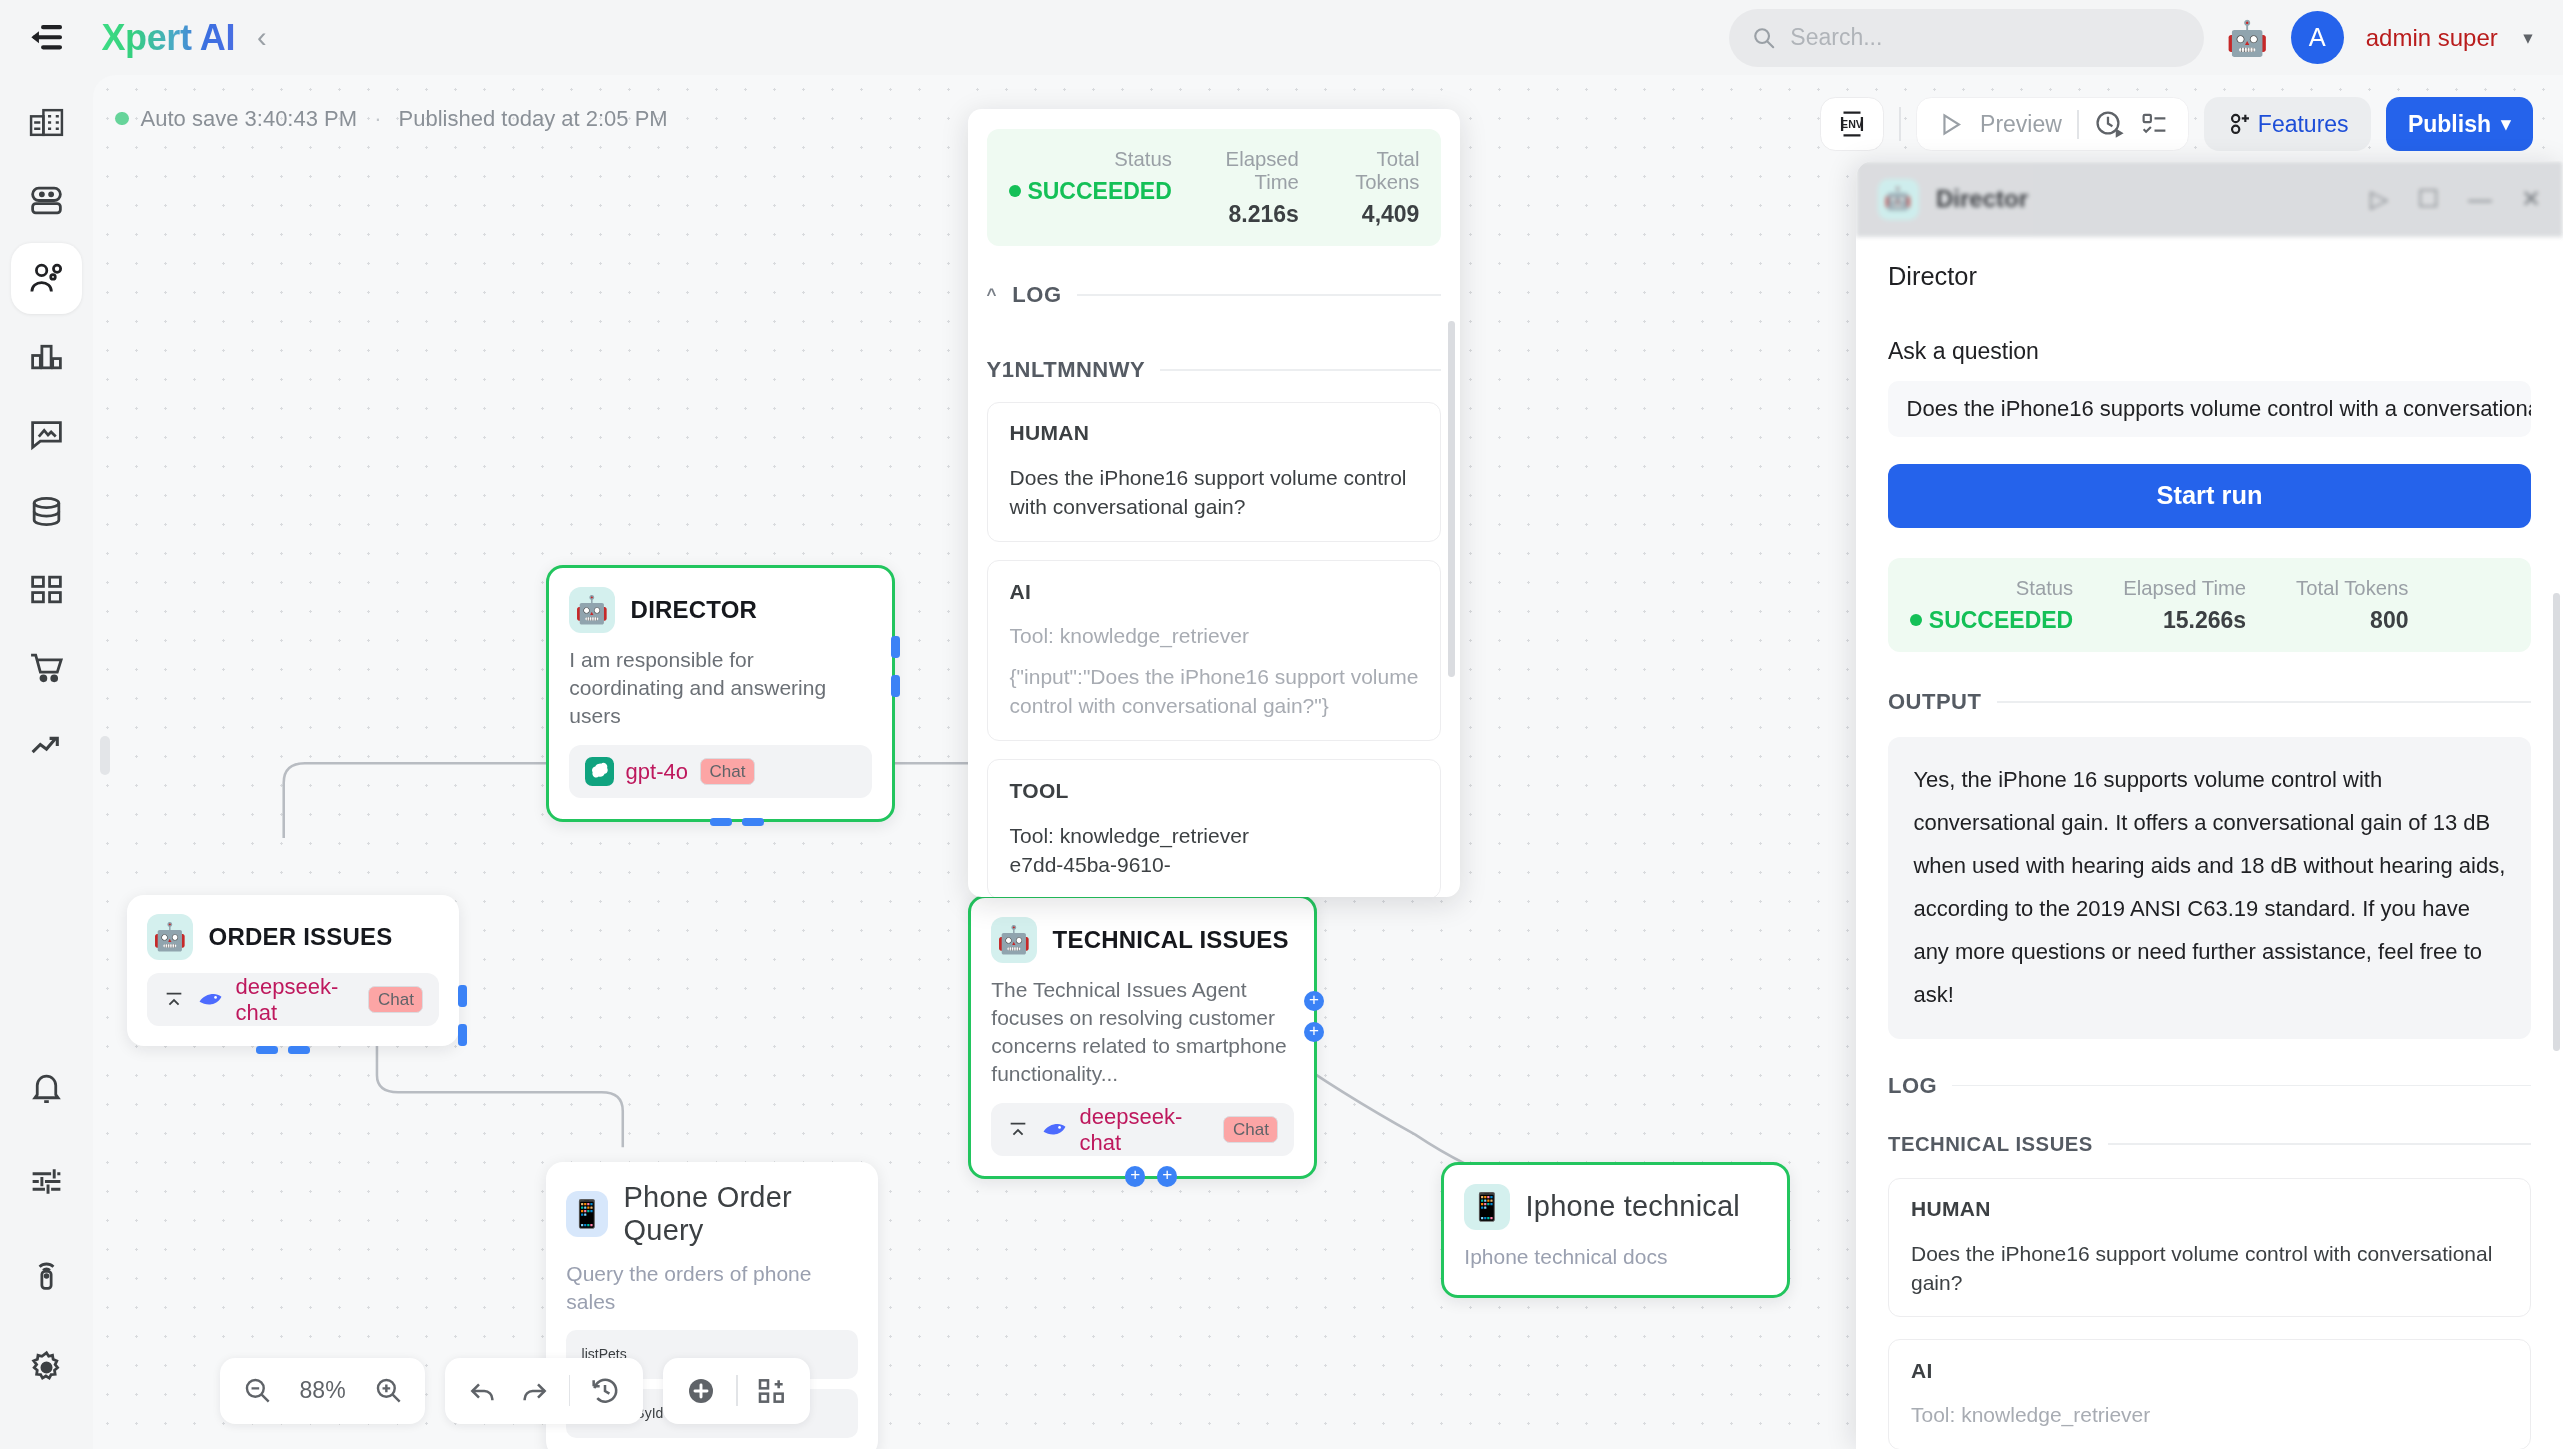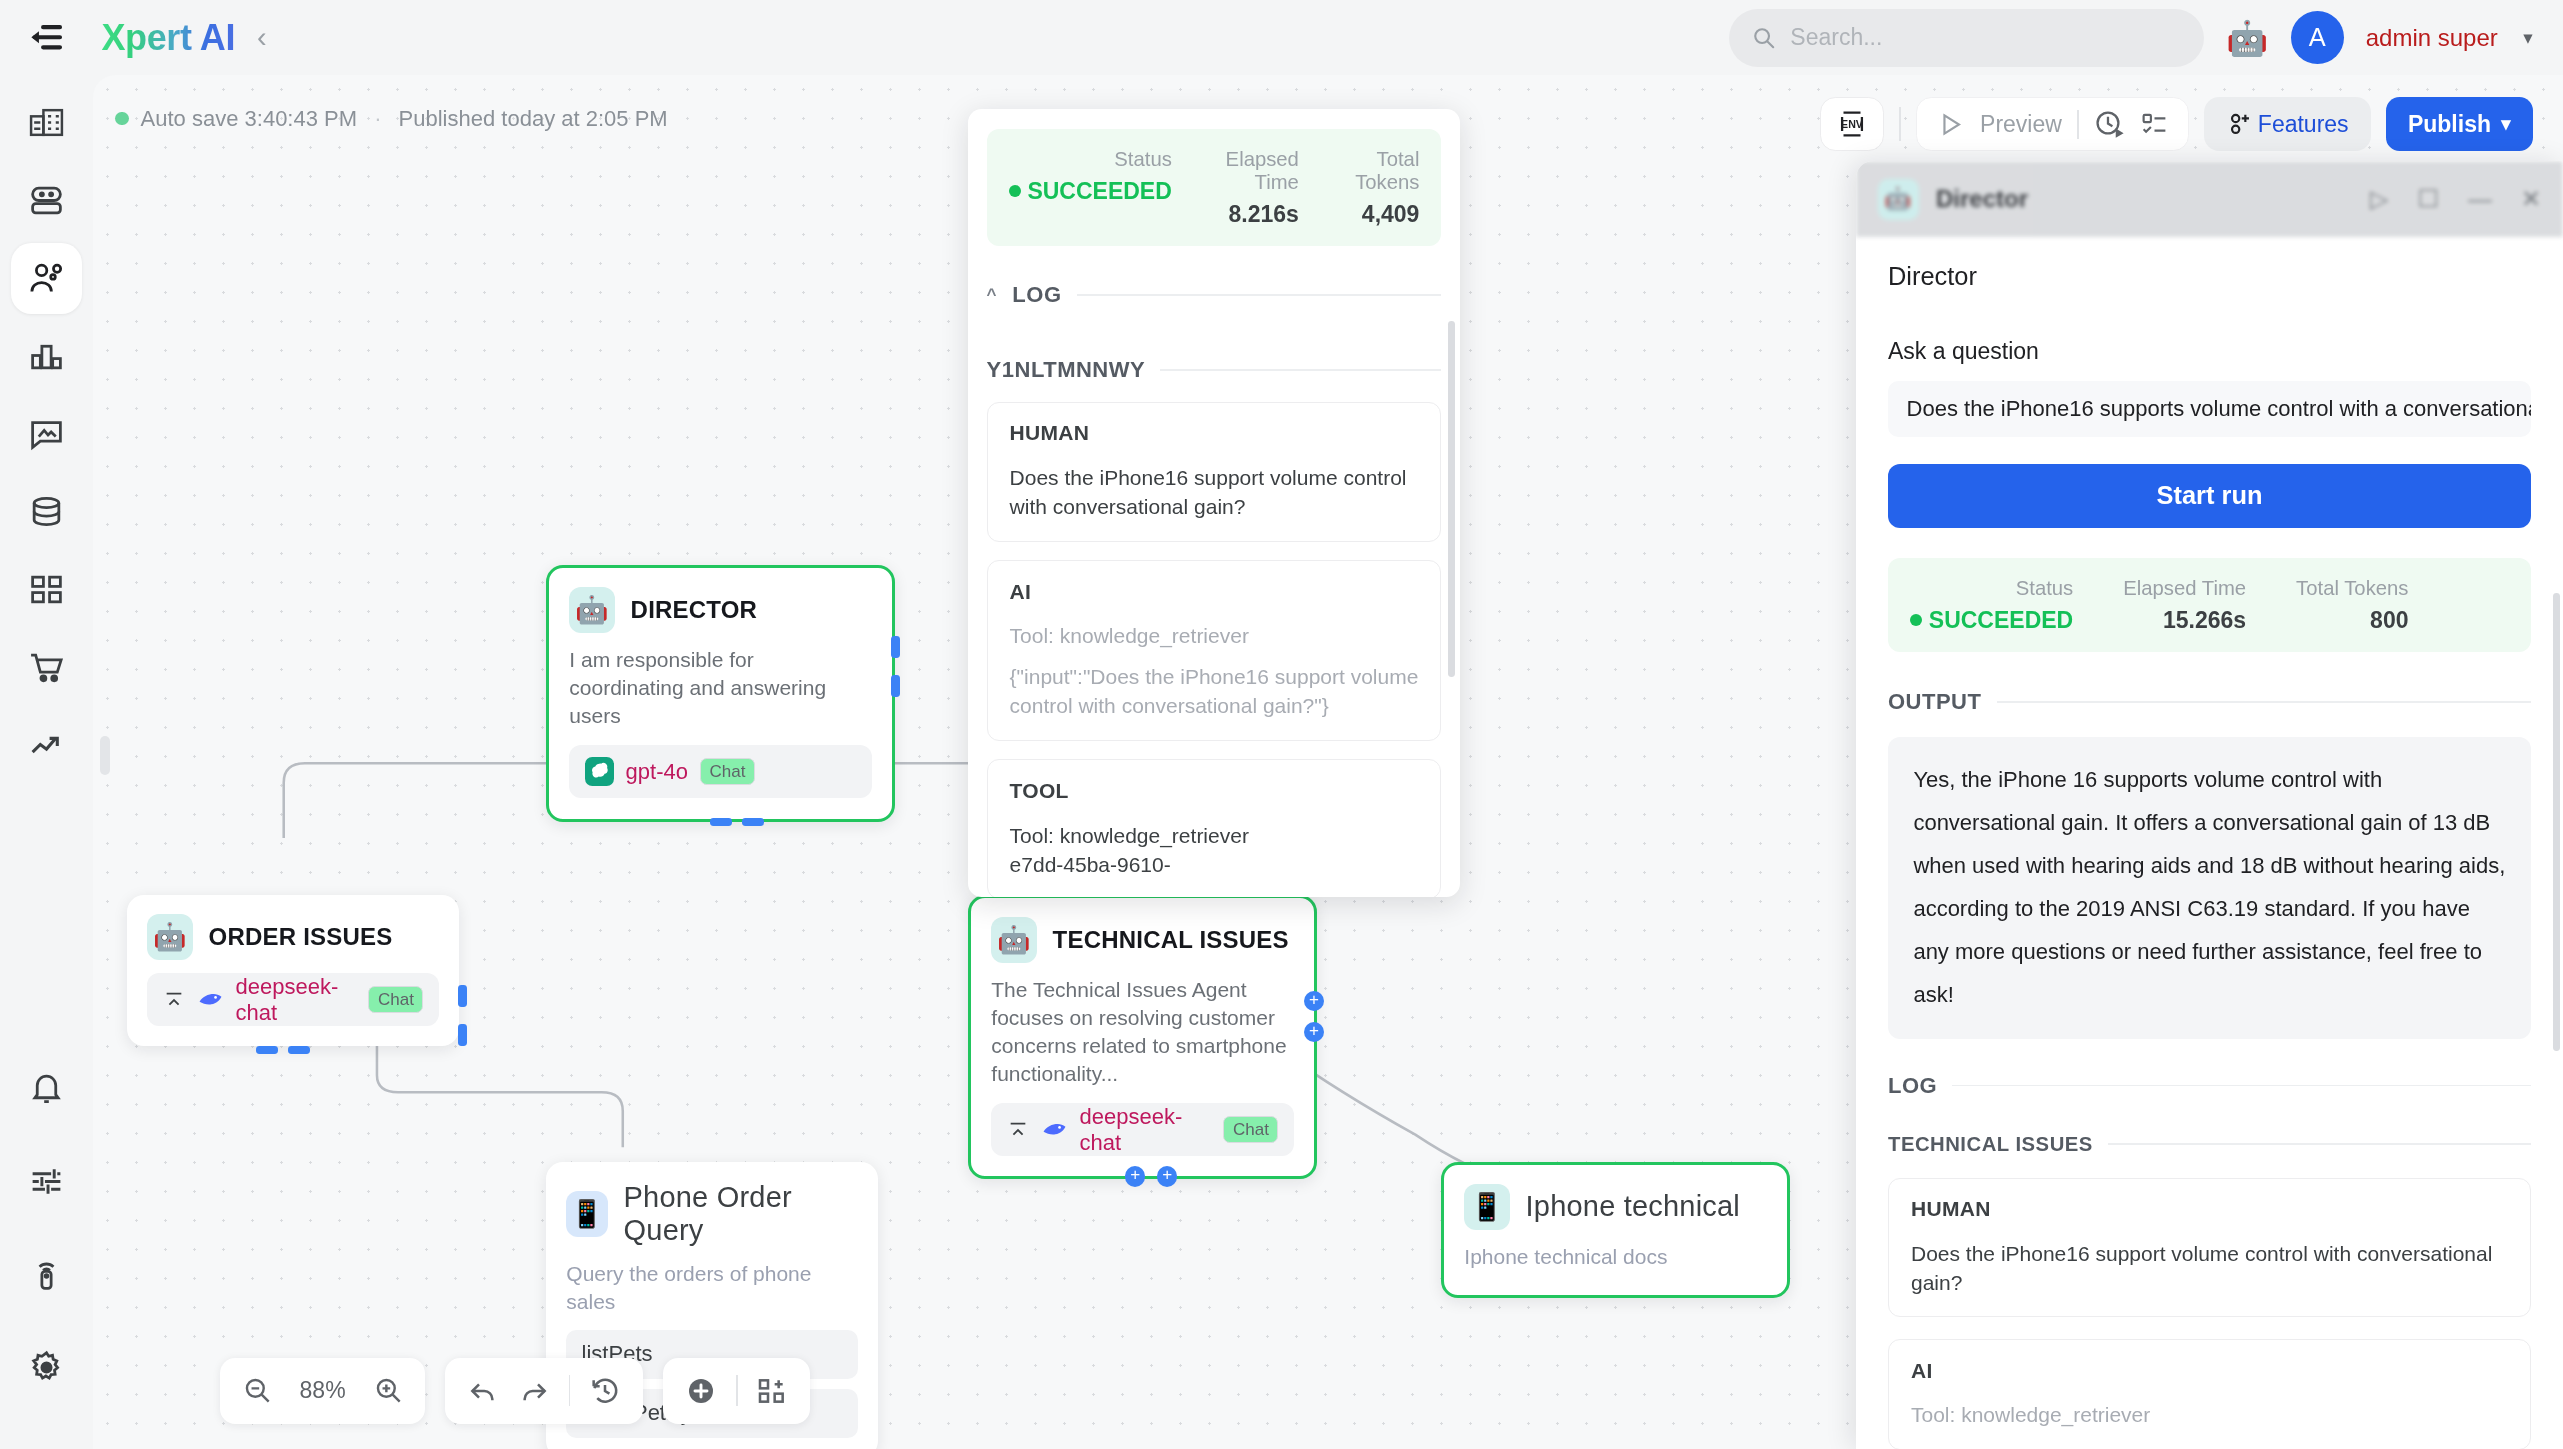--- a/index.html
+++ b/index.html
@@ -120,25 +120,25 @@
   .node-title.normal { font-weight: normal; font-size: 29px; color: #3c4043; }
   .node-desc { font-size: 21px; line-height: 1.33; color: #6b7076; margin-bottom: 15.3px; }
   .node-desc.muted { color: #9aa0b0; margin-bottom: 13.6px; }
   .model-row {
     background: #f2f3f5; border-radius: 12px; height: 53px; display: flex;
     align-items: center; gap: 12px; padding: 0 15.3px;
   }
   .model-name { font-size: 22px; color: #be185d; }
   .chat-tag {
     border: 0.8px solid #dadce0; border-radius: 6.8px; font-size: 17px; color: #5f6368;
-    padding: 2.5px 8.5px; background: #86efac;
+    padding: 2.5px 8.5px; background: #fca5a5;
   }
   .tool-item {
     background: #f2f3f5; border-radius: 10.2px; height: 49px; display: flex; align-items: center;
-    padding: 0 15.3px; font-size: 22px; color: #3c4043; margin-top: 10.2px;
+    padding: 0 15.3px; font-size: 14px; color: #3c4043; margin-top: 10.2px;
   }
   .port {
     position: absolute; width: 20.3px; height: 20.3px; border-radius: 50%; background: #3b82f6;
     color: #fff; font-size: 17px; line-height: 18.6px; text-align: center; cursor: pointer;
   }
   .port-bar { position: absolute; width: 22px; height: 8.5px; border-radius: 3.4px; background: #3b82f6; }
   .port-bar.v { width: 8.5px; height: 22px; }
 
   
   .logpanel {

